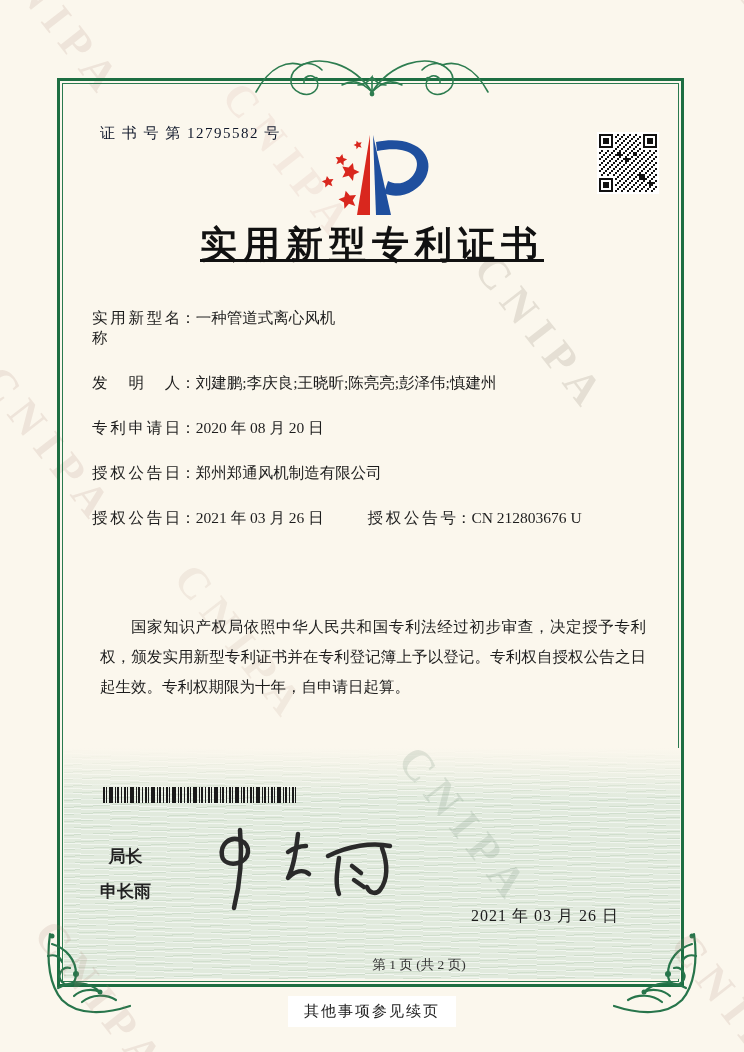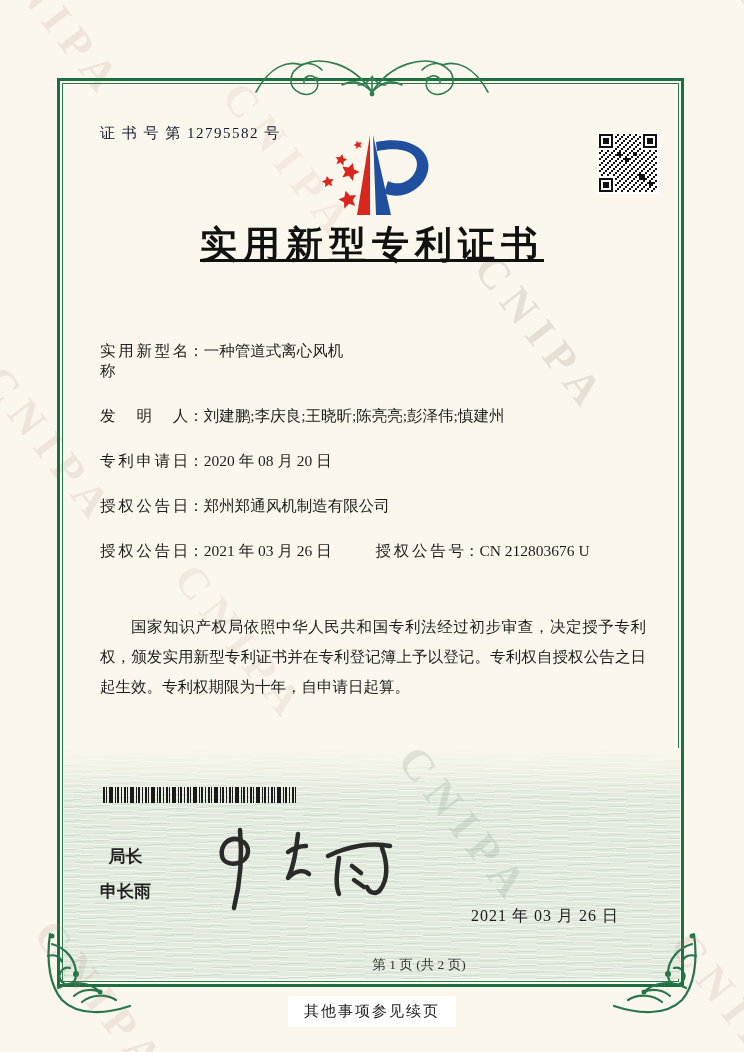--- a/index.html
+++ b/index.html
@@ -66,21 +66,21 @@
     background:#fff;padding:2px;
   }
   .doc-title{
     position:absolute;left:0;top:220px;width:100%;z-index:4;
     text-align:center;
     font-size:37px;font-weight:bold;letter-spacing:6px;
     color:#111;
     text-decoration:underline;
   }
   
-  .fields{position:absolute;left:100px;top:308px;width:545px;z-index:4;font-size:15.5px;margin-top:33px;}
+  .fields{position:absolute;left:92px;top:308px;width:545px;z-index:4;font-size:15.5px;}
   .frow{margin-bottom:25px;line-height:20px;}
   .flabel{
     display:inline-block;width:5.7em;
     text-align:justify;text-align-last:justify;
     vertical-align:top;
   }
   .fcolon{vertical-align:top;}
   .fcolon::after{content:"：";}
   .fvalue{display:inline-block;max-width:440px;vertical-align:top;line-height:20px;}
   .frow.inline2 .second{margin-left:40px;}

